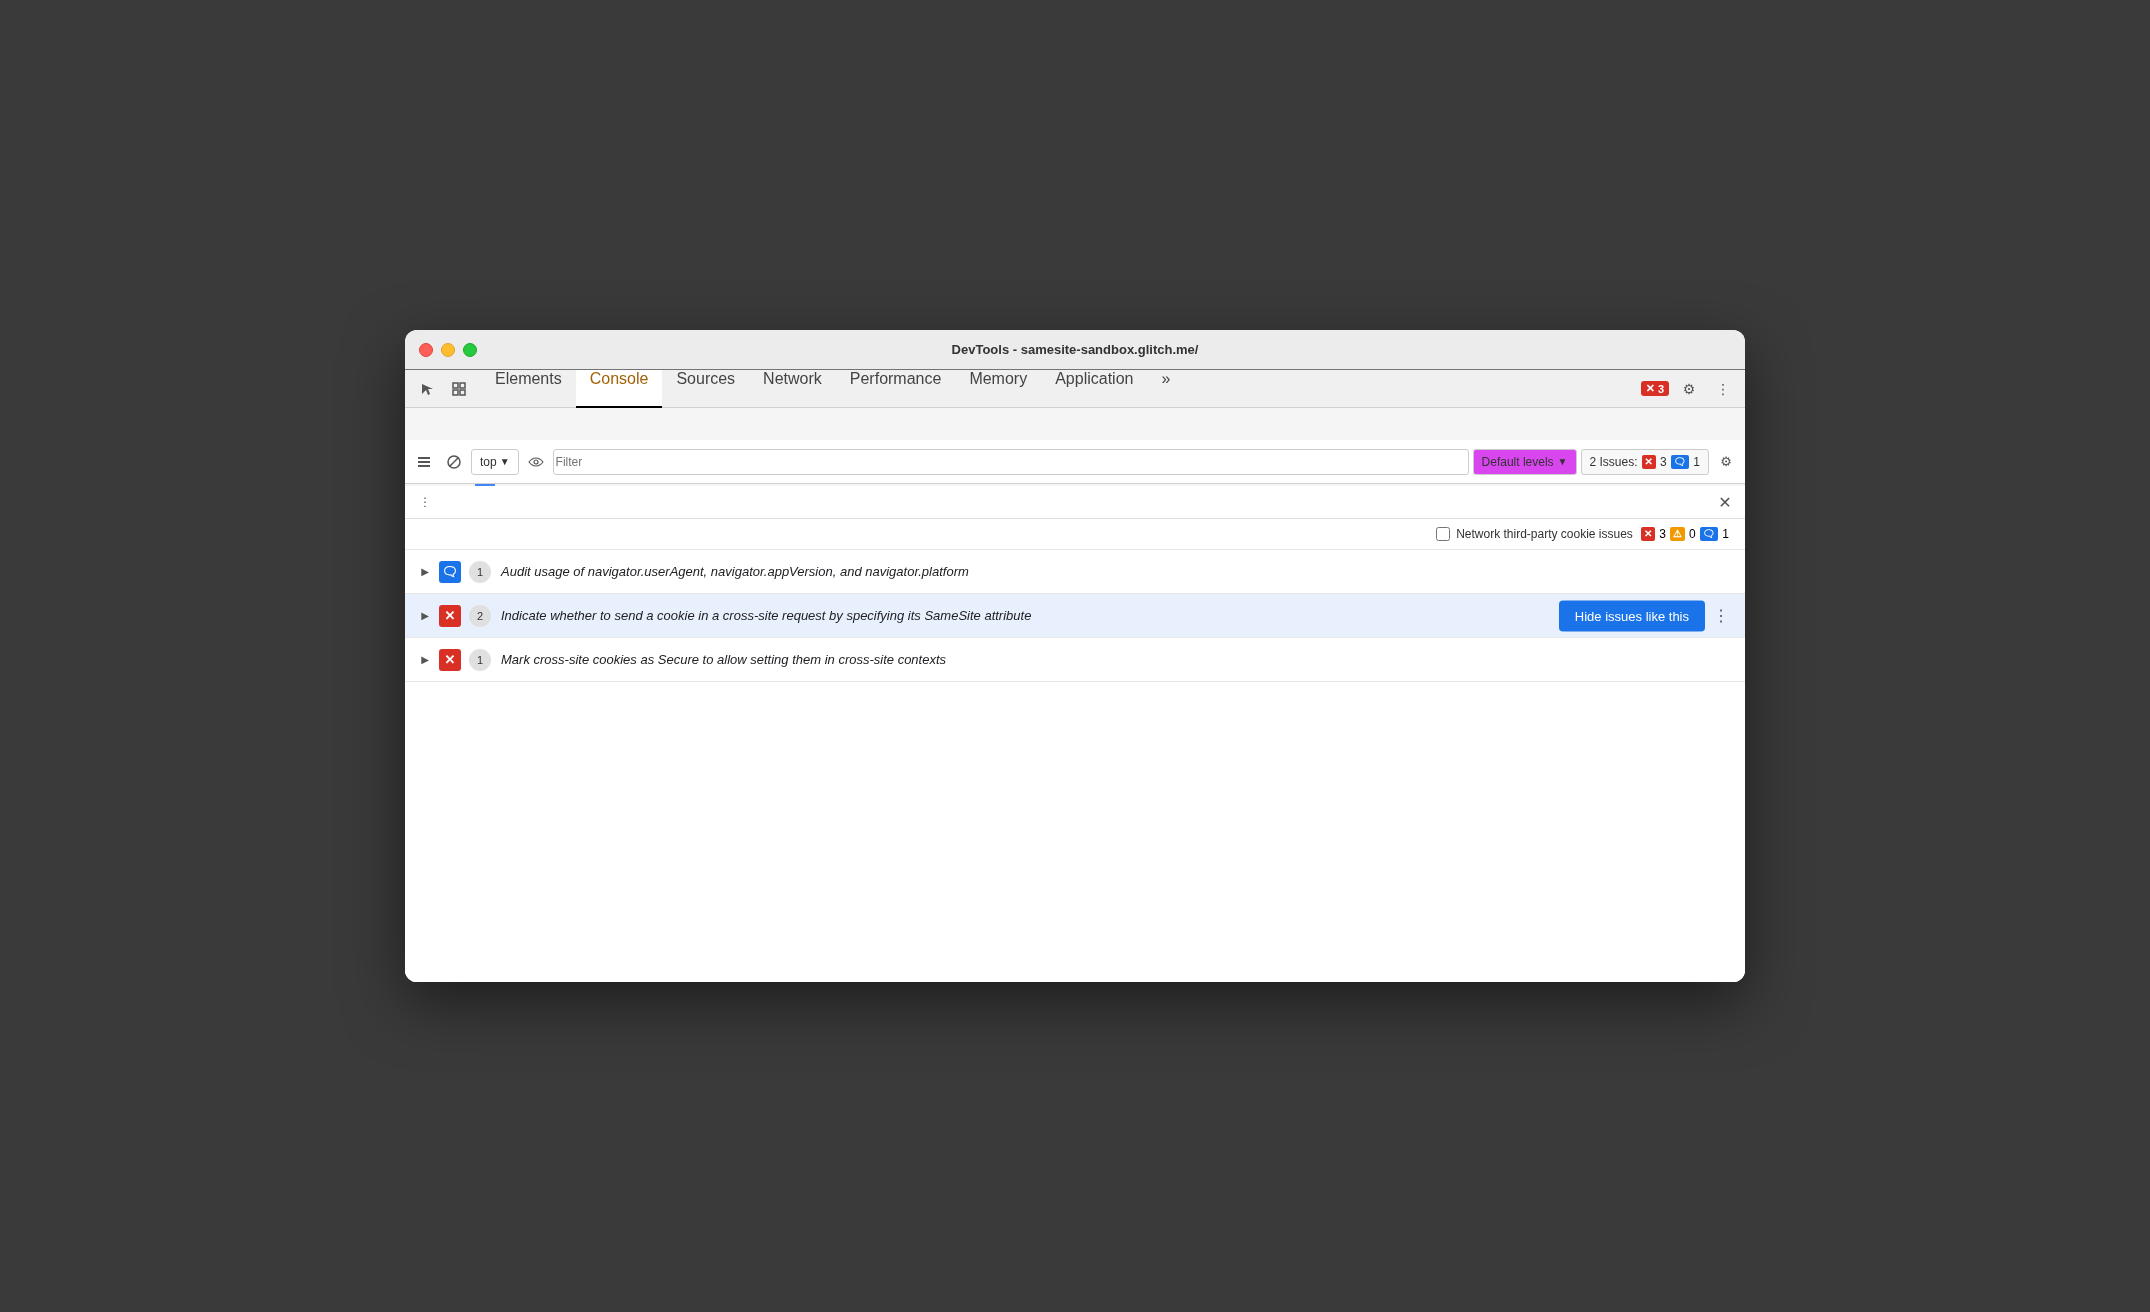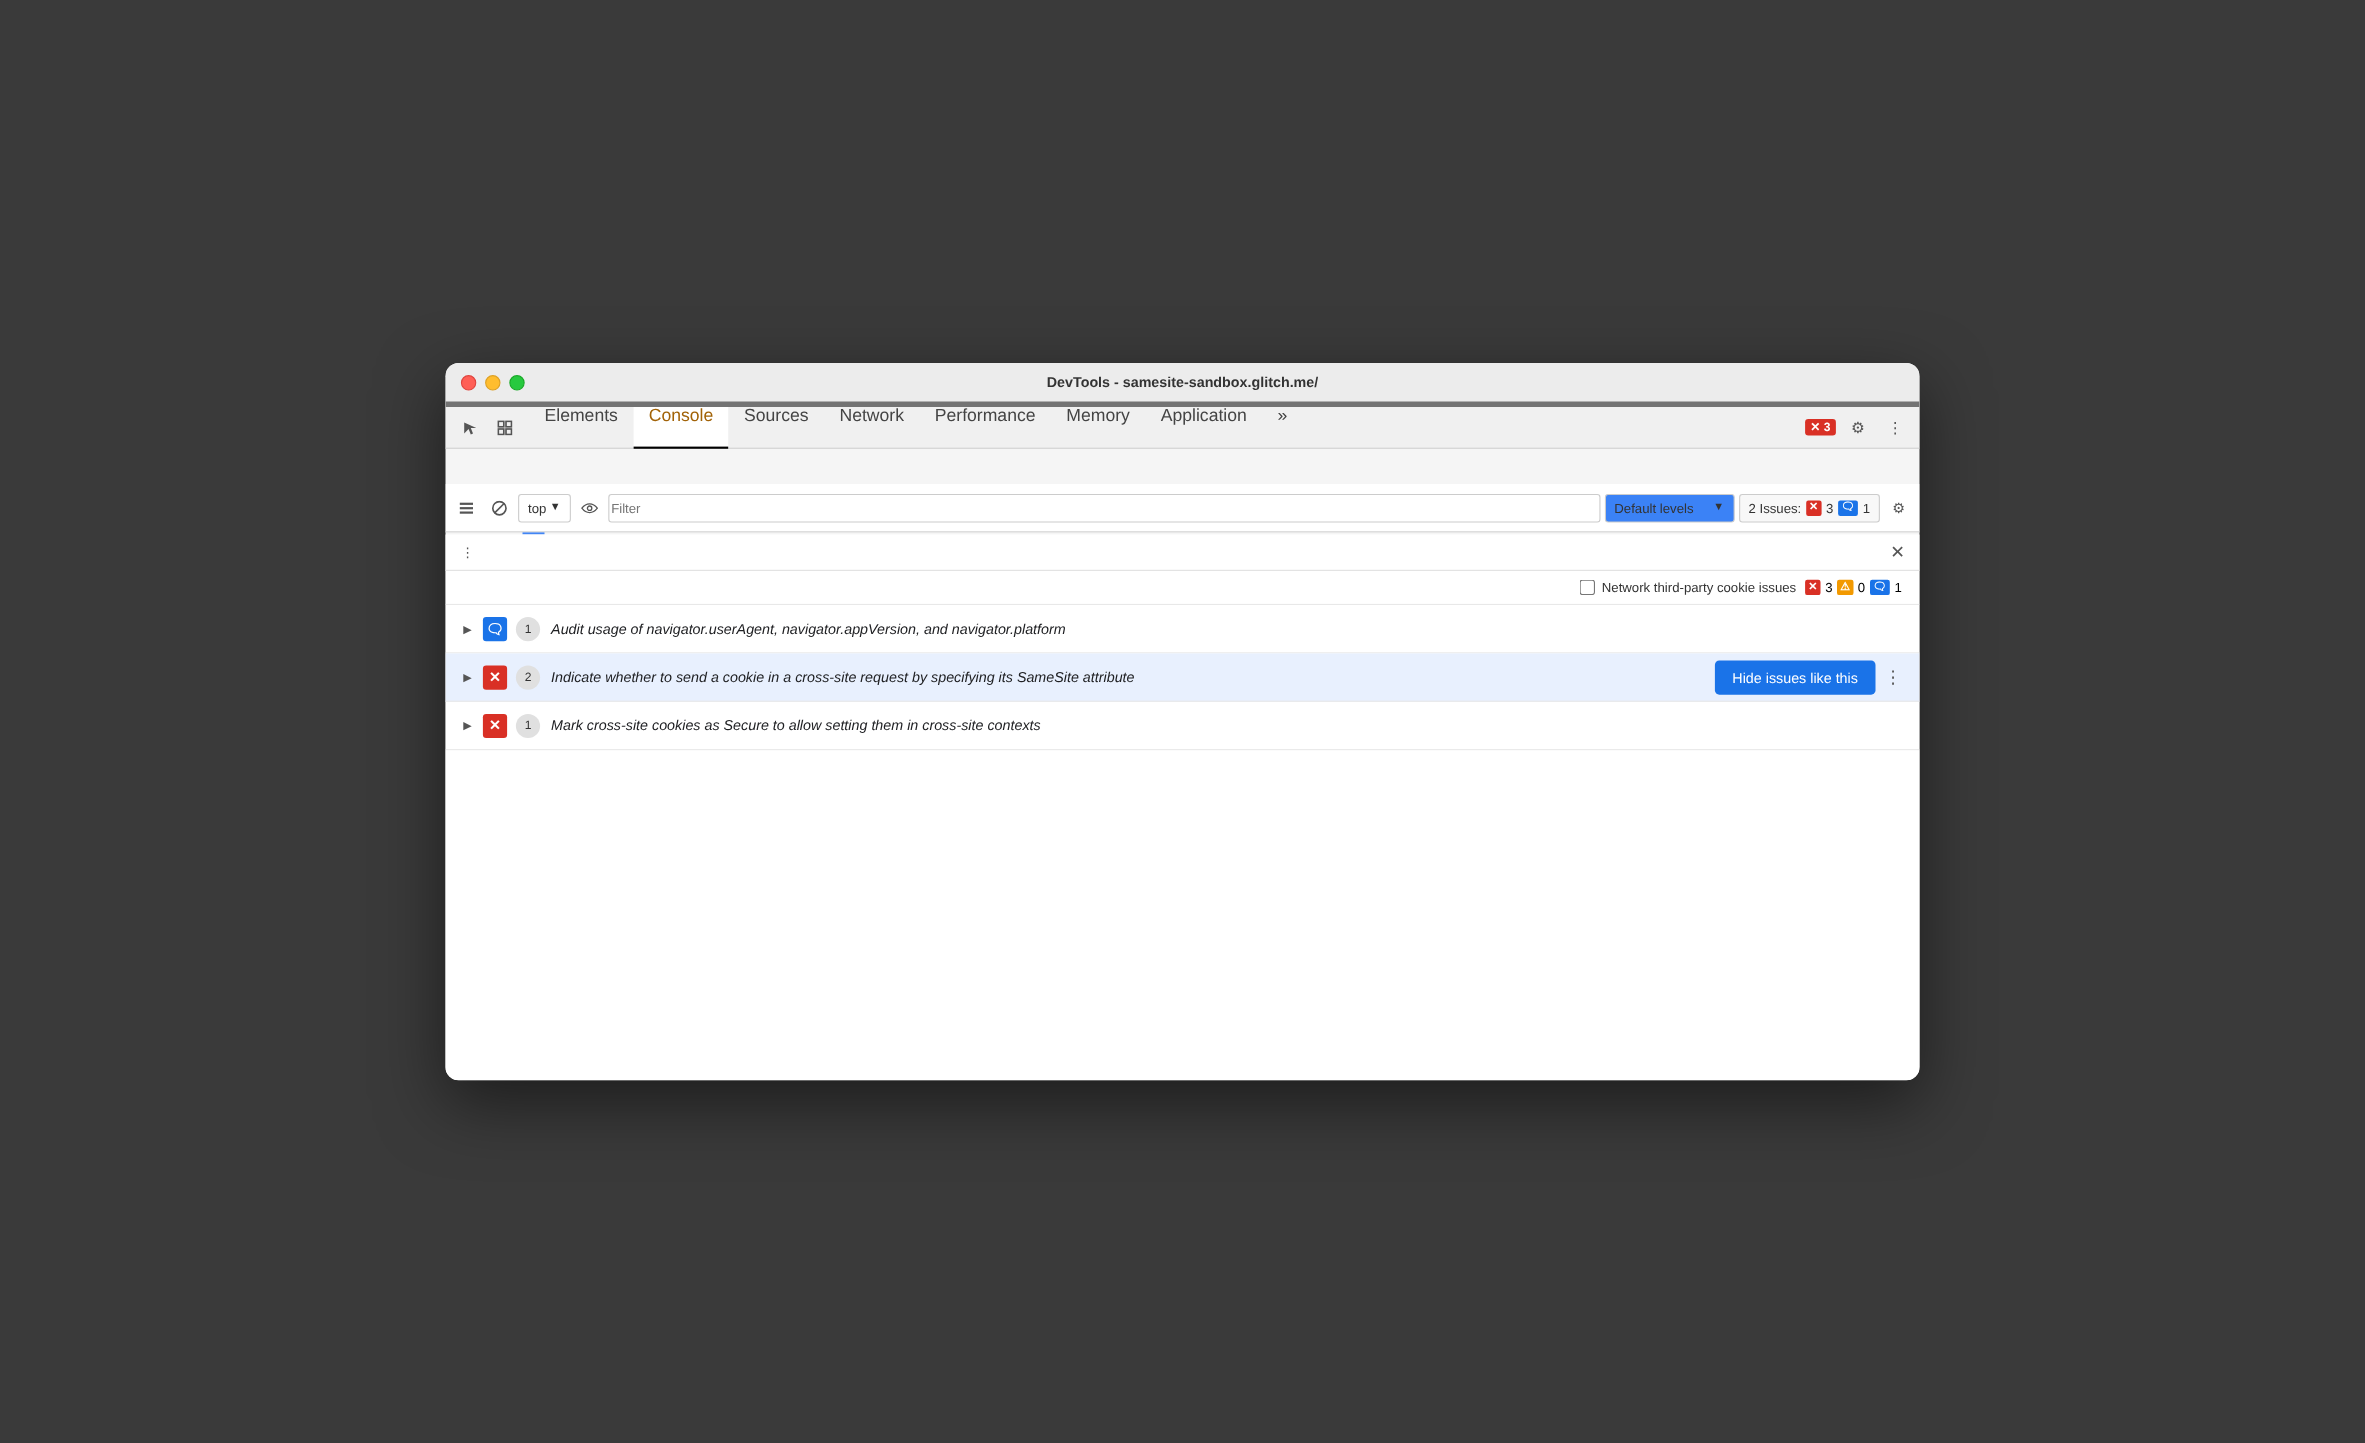--- a/index.html
+++ b/index.html
@@ -18,21 +18,21 @@
       box-shadow: 0 20px 60px rgba(0,0,0,0.5);
       overflow: hidden;
     }
     .titlebar {
       background: #ececec;
       height: 40px;
       display: flex;
       align-items: center;
       justify-content: center;
       position: relative;
-      border-bottom: 5px solid #737373;
+      border-bottom: 1px solid #737373;
     }
     .traffic-lights {
       position: absolute;
       left: 14px;
       display: flex;
       gap: 8px;
       align-items: center;
     }
     .traffic-light {
       width: 14px;
@@ -162,25 +162,25 @@
       border: 1px solid #ccc;
       border-radius: 3px;
       padding: 0 2px;
       font-size: 12px;
       outline: none;
       background: #fff;
     }
     .default-levels {
       display: flex;
       align-items: center;
-      gap: 18px;
+      gap: 4px;
       padding: 2px 8px;
       border: 1px solid #ccc;
       border-radius: 3px;
-      background: #3b82f6;
+      background: #d946ef;
       cursor: pointer;
       font-size: 12px;
       color: #333;
       height: 26px;
       white-space: nowrap;
     }
     .issues-badge {
       display: flex;
       align-items: center;
       gap: 4px;

